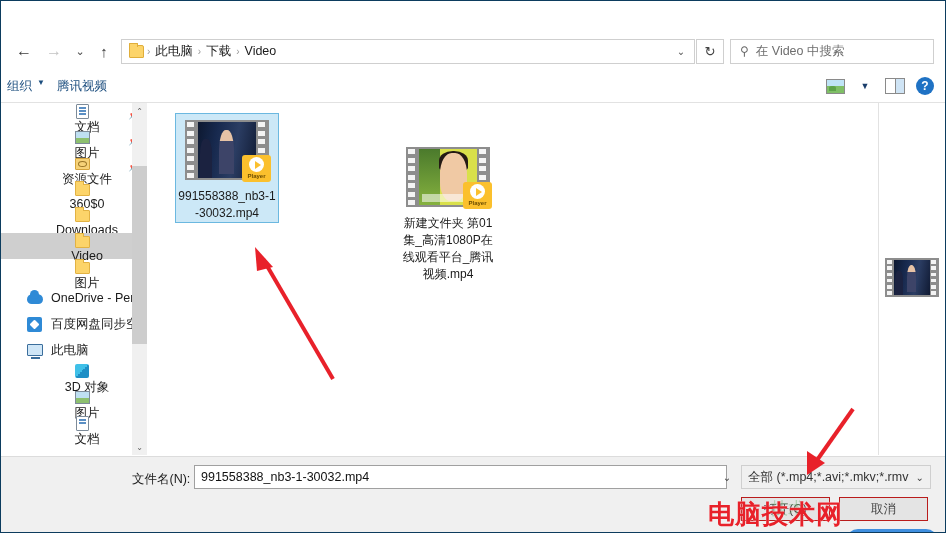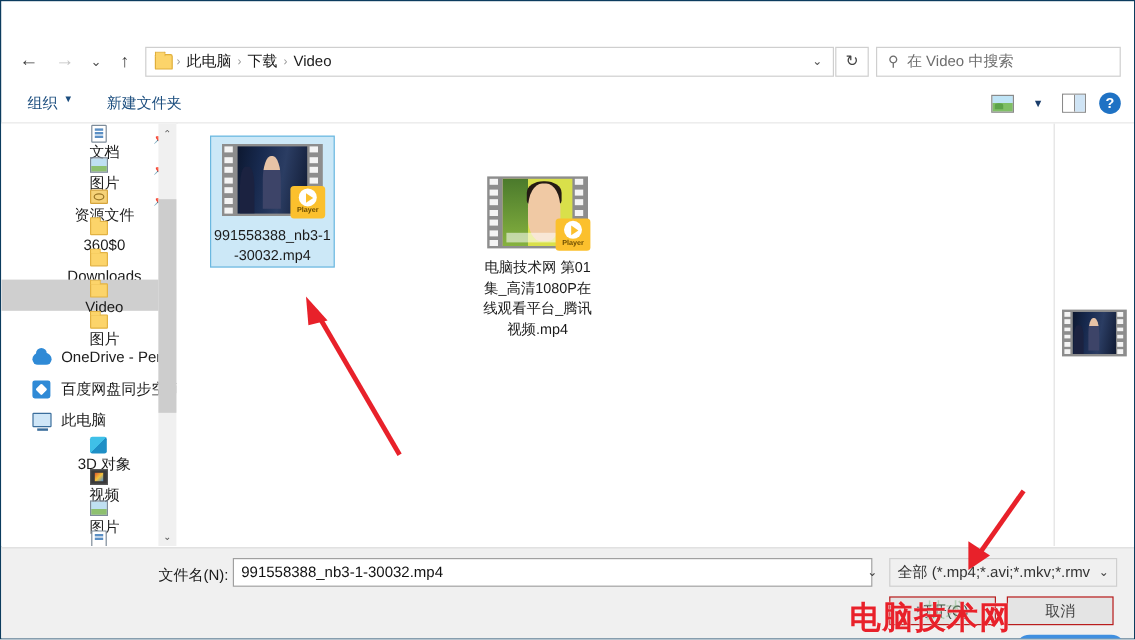--- a/index.html
+++ b/index.html
@@ -94,21 +94,21 @@
   .search-ico { margin-left: 9px; margin-right: 7px; color: #6b6b6b; font-size: 12px; }
   .search-ph { font-size: 12.5px; color: #6e6e6e; }
 
   
   .cmdbar {
     position: absolute; left: 0; top: 69px; width: 944px; height: 33px;
     border-bottom: 1px solid #e2e2e2;
     display: flex; align-items: center;
   }
   .cmd-item {
-    font-size: 12.5px; color: #1b4d7e; padding: 0 6px; margin-left: 16px;
+    font-size: 12.5px; color: #1b4d7e; padding: 0 6px; margin-left: 0;
     display: flex; align-items: flex-start; gap: 5px;
   }
   .cmd-item .caret { font-size: 8px; color: #1b4d7e; }
   .cmd-right { position: absolute; right: 6px; display: flex; align-items: center; gap: 2px; }
   .view-ico {
     width: 19px; height: 15px; border: 1px solid #8a8a8a;
     background: linear-gradient(#bfe4f6 0 45%, #7fbf66 45% 100%);
     position: relative;
   }
   .view-ico::after {
@@ -416,21 +416,21 @@
       <span class="search-ph">在 Video 中搜索</span>
     </div>
   </div>
 
   <div class="cmdbar">
     <div class="cmd-item">
       <span>组织</span>
       <span class="caret">▼</span>
     </div>
     <div class="cmd-item">
-      <span>新建文件夹</span>
+      <span>腾讯视频</span>
     </div>
     <div class="cmd-right">
       <div class="icon-btn">
           <div class="view-ico"></div>
         </div>
       <div class="icon-btn">
           <span class="caret-sm">▼</span>
         </div>
       <div class="icon-btn">
           <div class="pane-ico">
@@ -510,26 +510,20 @@
         <span class="side-ico">
           <div class="ico-pc"></div>
         </span>
         <span>此电脑</span>
       </div>
       <div class="side-item indent1">
         <span class="side-ico">
           <div class="ico-3d"></div>
         </span>
         <span>3D 对象</span>
-      </div>
-      <div class="side-item indent1">
-        <span class="side-ico">
-          <div class="ico-video"></div>
-        </span>
-        <span>视频</span>
       </div>
       <div class="side-item indent1">
         <span class="side-ico">
           <div class="ico-pic"></div>
         </span>
         <span>图片</span>
       </div>
       <div class="side-item indent1">
         <span class="side-ico">
           <div class="ico-doc">
@@ -610,21 +604,21 @@
               <div class="cap"></div>
             </div>
         </div>
         <div class="badge-player">
           <div class="circ">
               <div class="t"></div>
             </div>
           <div class="lbl">Player</div>
         </div>
       </div>
-      <div class="filename">电脑技术网 第01集_高清1080P在线观看平台_腾讯视频.mp4</div>
+      <div class="filename">新建文件夹 第01集_高清1080P在线观看平台_腾讯视频.mp4</div>
     </div>
   </div>
 
   <div class="previewpane">
     <div class="pv">
       <div class="filmstrip">
         <div class="perfs-l">
             <i></i>
             <i></i>
             <i></i>

